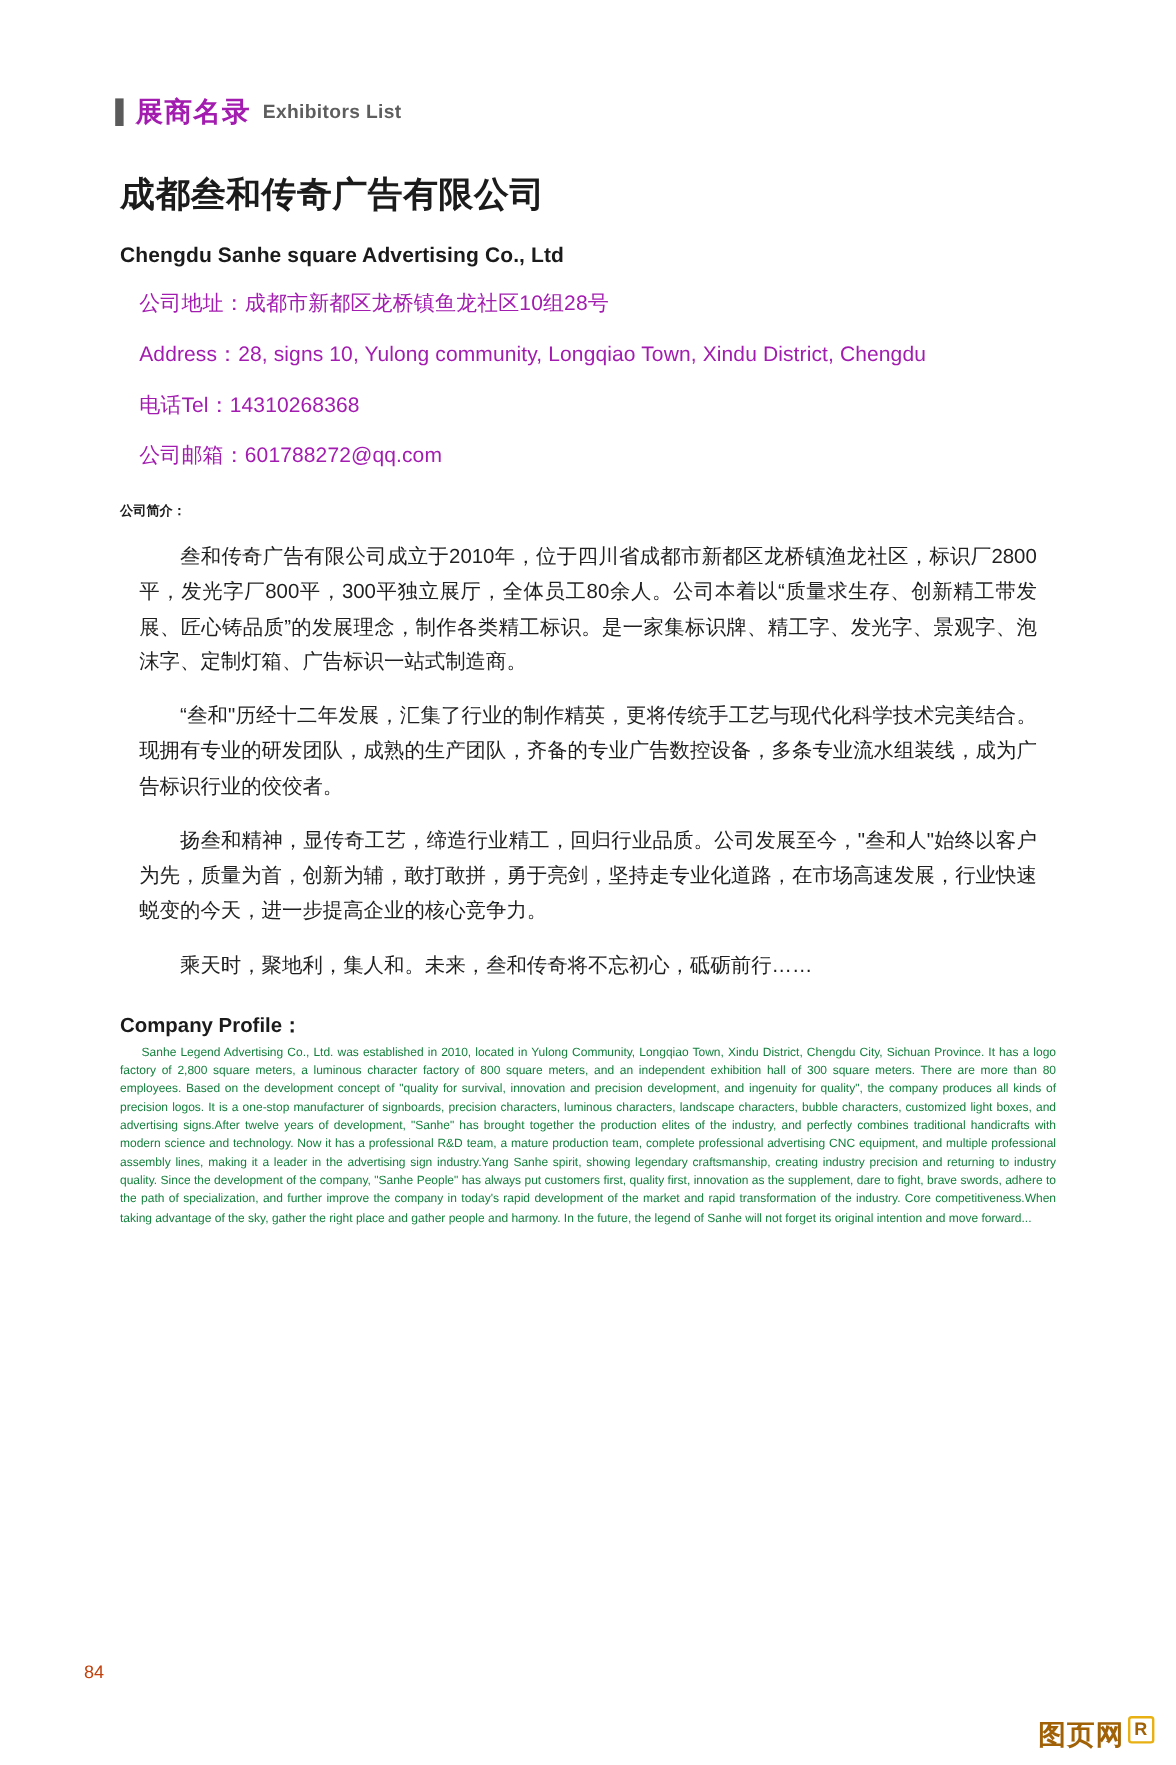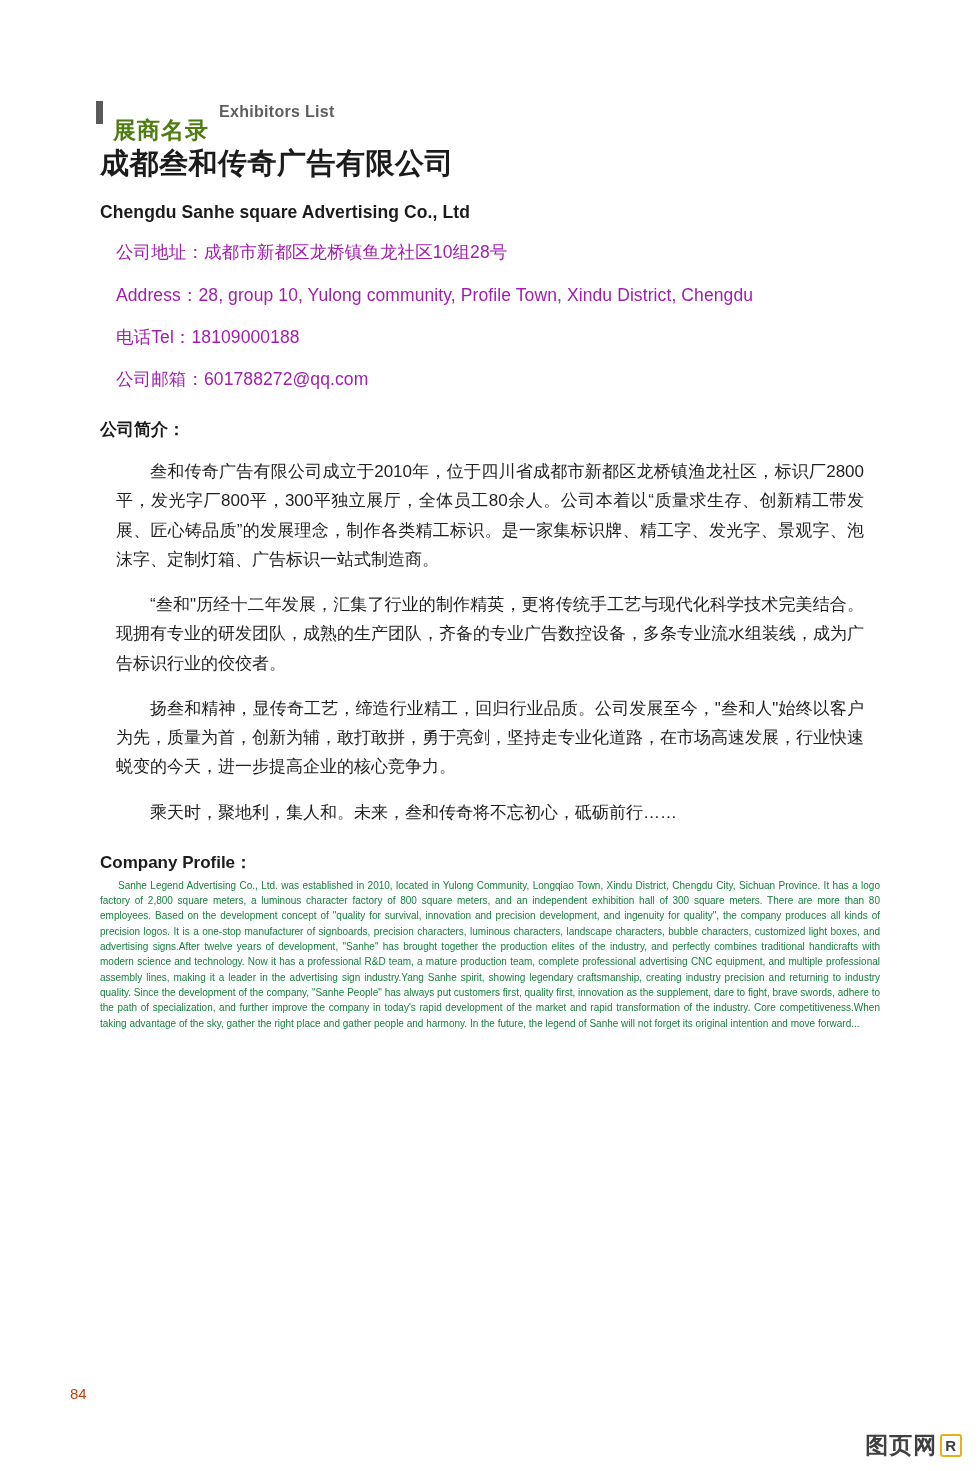--- a/index.html
+++ b/index.html
@@ -33,22 +33,21 @@
   .header-bar {
     width: 7px;
     height: 23px;
     background: #5a5a5a;
     display: inline-block;
   }
   .header-cn {
     font-size: 23px;
     font-weight: bold;
     letter-spacing: 1px;
-    color: #4d7c0f;
-    margin-top: 37px;
+    color: #a21caf;
   }
   .header-en {
     font-size: 16px;
     font-weight: bold;
     color: #5e5e5e;
     letter-spacing: 0.3px;
   }
 
   
   .content {
@@ -78,21 +77,21 @@
     line-height: 1.5;
     margin: 16px;
     letter-spacing: 0.1px;
   }
   .contact-line.addr-en {
     width: 740px;
   }
 
   
   .section-title {
-    font-size: 17px;
+    font-size: 11px;
     font-weight: bold;
     color: #1b1b1b;
     margin: 26px 0 0 0;
   }
   .cn-para {
     font-size: 17px;
     line-height: 1.72;
     color: #1f1f1f;
     margin: 16px;
     text-align: justify;
@@ -124,25 +123,25 @@
     font-size: 15px;
     color: #c2410c;
   }
 
   
   .watermark {
     position: absolute;
     right: 18px;
     bottom: 10px;
     display: flex;
-    align-items: center;
+    align-items: flex-start;
     gap: 2px;
     font-size: 23px;
     font-weight: bold;
-    color: #404040;
+    color: #a16207;
     letter-spacing: 1px;
   }
   .watermark .wm-box {
     display: inline-block;
     border: 2px solid #e8b013;
     border-radius: 3px;
     font-size: 15px;
     line-height: 1;
     padding: 2px 3px;
     margin-left: 1px;
@@ -157,22 +156,22 @@
     <span class="header-bar"></span>
     <span class="header-cn">展商名录</span>
     <span class="header-en">Exhibitors List</span>
   </div>
 
   <div class="content">
 
     <h1 class="company-cn">成都叁和传奇广告有限公司</h1>
     <div class="company-en">Chengdu Sanhe square Advertising Co., Ltd</div>
     <p class="contact-line">公司地址：成都市新都区龙桥镇鱼龙社区10组28号</p>
-    <p class="contact-line addr-en">Address：28, group 10, Yulong community, Profile Town, Xindu District, Chengdu</p>
-    <p class="contact-line">电话Tel：18109000188</p>
+    <p class="contact-line addr-en">Address：28, signs 10, Yulong community, Longqiao Town, Xindu District, Chengdu</p>
+    <p class="contact-line">电话Tel：14310268368</p>
     <p class="contact-line">公司邮箱：601788272@qq.com</p>
 
     <div class="section-title">公司简介：</div>
     <p class="cn-para">叁和传奇广告有限公司成立于2010年，位于四川省成都市新都区龙桥镇渔龙社区，标识厂2800平，发光字厂800平，300平独立展厅，全体员工80余人。公司本着以“质量求生存、创新精工带发展、匠心铸品质”的发展理念，制作各类精工标识。是一家集标识牌、精工字、发光字、景观字、泡沫字、定制灯箱、广告标识一站式制造商。</p>
     <p class="cn-para">“叁和"历经十二年发展，汇集了行业的制作精英，更将传统手工艺与现代化科学技术完美结合。现拥有专业的研发团队，成熟的生产团队，齐备的专业广告数控设备，多条专业流水组装线，成为广告标识行业的佼佼者。</p>
     <p class="cn-para">扬叁和精神，显传奇工艺，缔造行业精工，回归行业品质。公司发展至今，"叁和人"始终以客户为先，质量为首，创新为辅，敢打敢拼，勇于亮剑，坚持走专业化道路，在市场高速发展，行业快速蜕变的今天，进一步提高企业的核心竞争力。</p>
     <p class="cn-para">乘天时，聚地利，集人和。未来，叁和传奇将不忘初心，砥砺前行……</p>
 
     <div class="en-title">Company Profile：</div>
     <p class="en-para">Sanhe Legend Advertising Co., Ltd. was established in 2010, located in Yulong Community, Longqiao Town, Xindu District, Chengdu City, Sichuan Province. It has a logo factory of 2,800 square meters, a luminous character factory of 800 square meters, and an independent exhibition hall of 300 square meters. There are more than 80 employees. Based on the development concept of "quality for survival, innovation and precision development, and ingenuity for quality", the company produces all kinds of precision logos. It is a one-stop manufacturer of signboards, precision characters, luminous characters, landscape characters, bubble characters, customized light boxes, and advertising signs.After twelve years of development, "Sanhe" has brought together the production elites of the industry, and perfectly combines traditional handicrafts with modern science and technology. Now it has a professional R&amp;D team, a mature production team, complete professional advertising CNC equipment, and multiple professional assembly lines, making it a leader in the advertising sign industry.Yang Sanhe spirit, showing legendary craftsmanship, creating industry precision and returning to industry quality. Since the development of the company, "Sanhe People" has always put customers first, quality first, innovation as the supplement, dare to fight, brave swords, adhere to the path of specialization, and further improve the company in today's rapid development of the market and rapid transformation of the industry. Core competitiveness.When taking advantage of the sky, gather the right place and gather people and harmony. In the future, the legend of Sanhe will not forget its original intention and move forward...</p>

